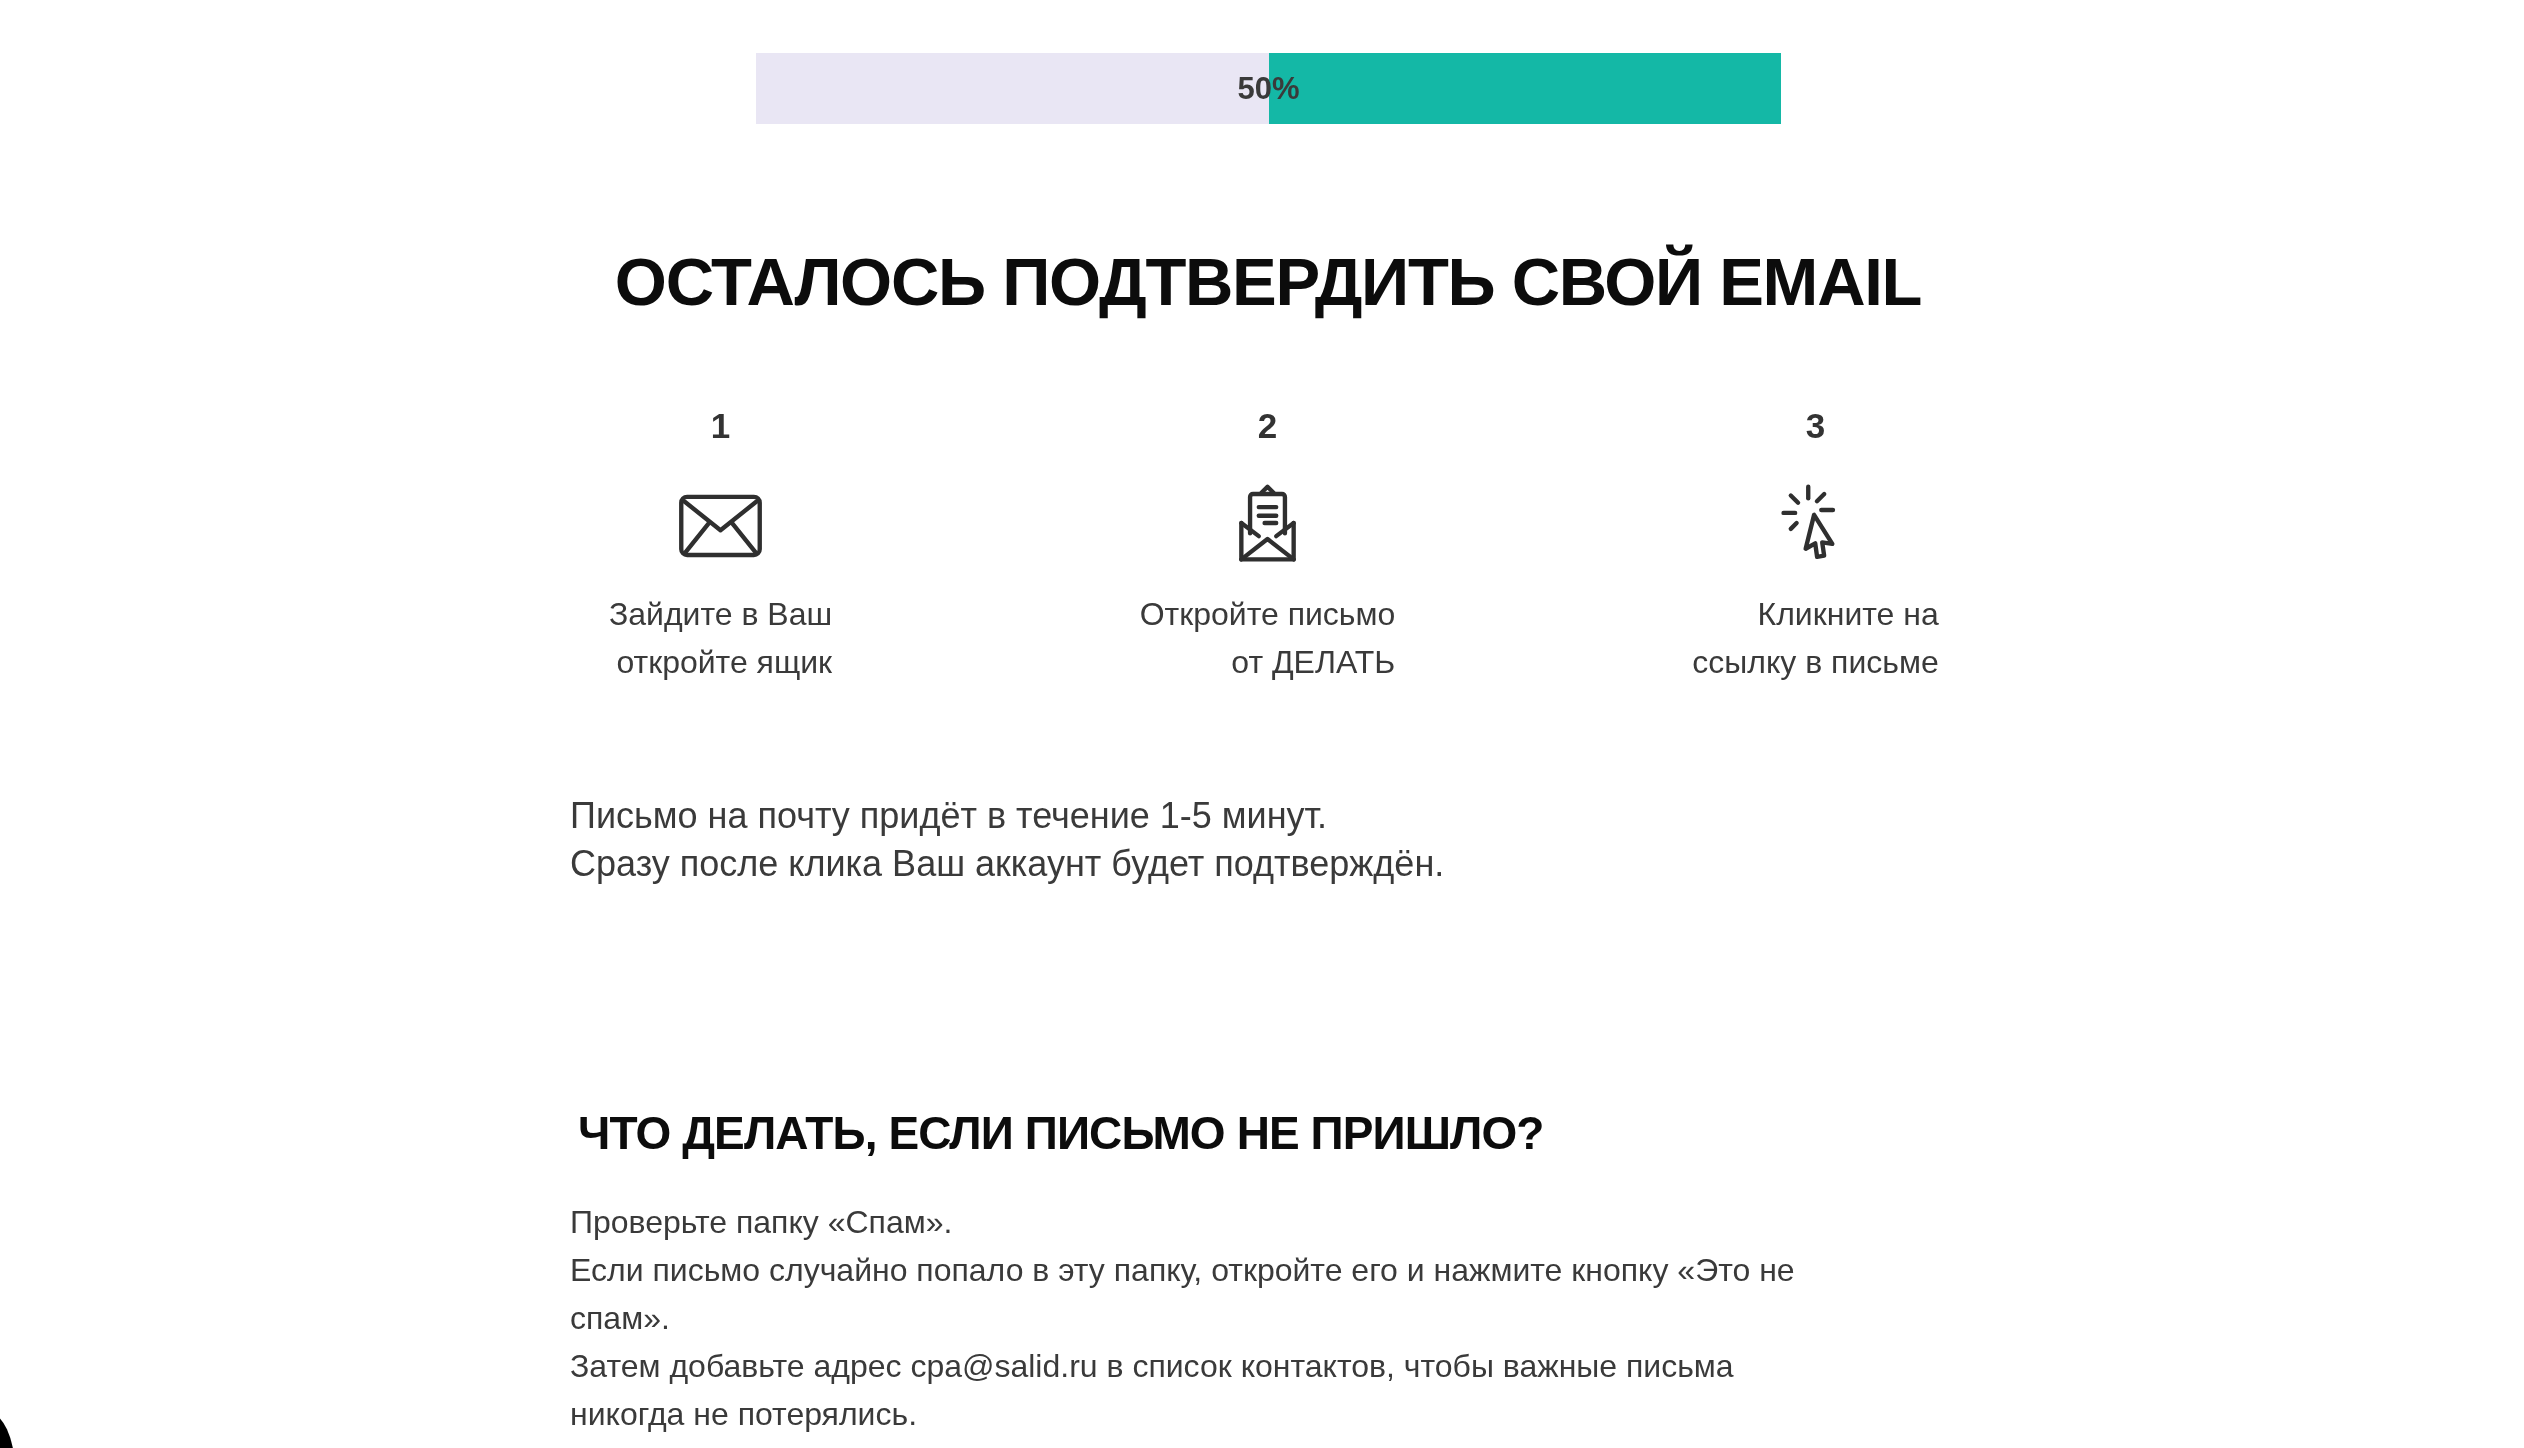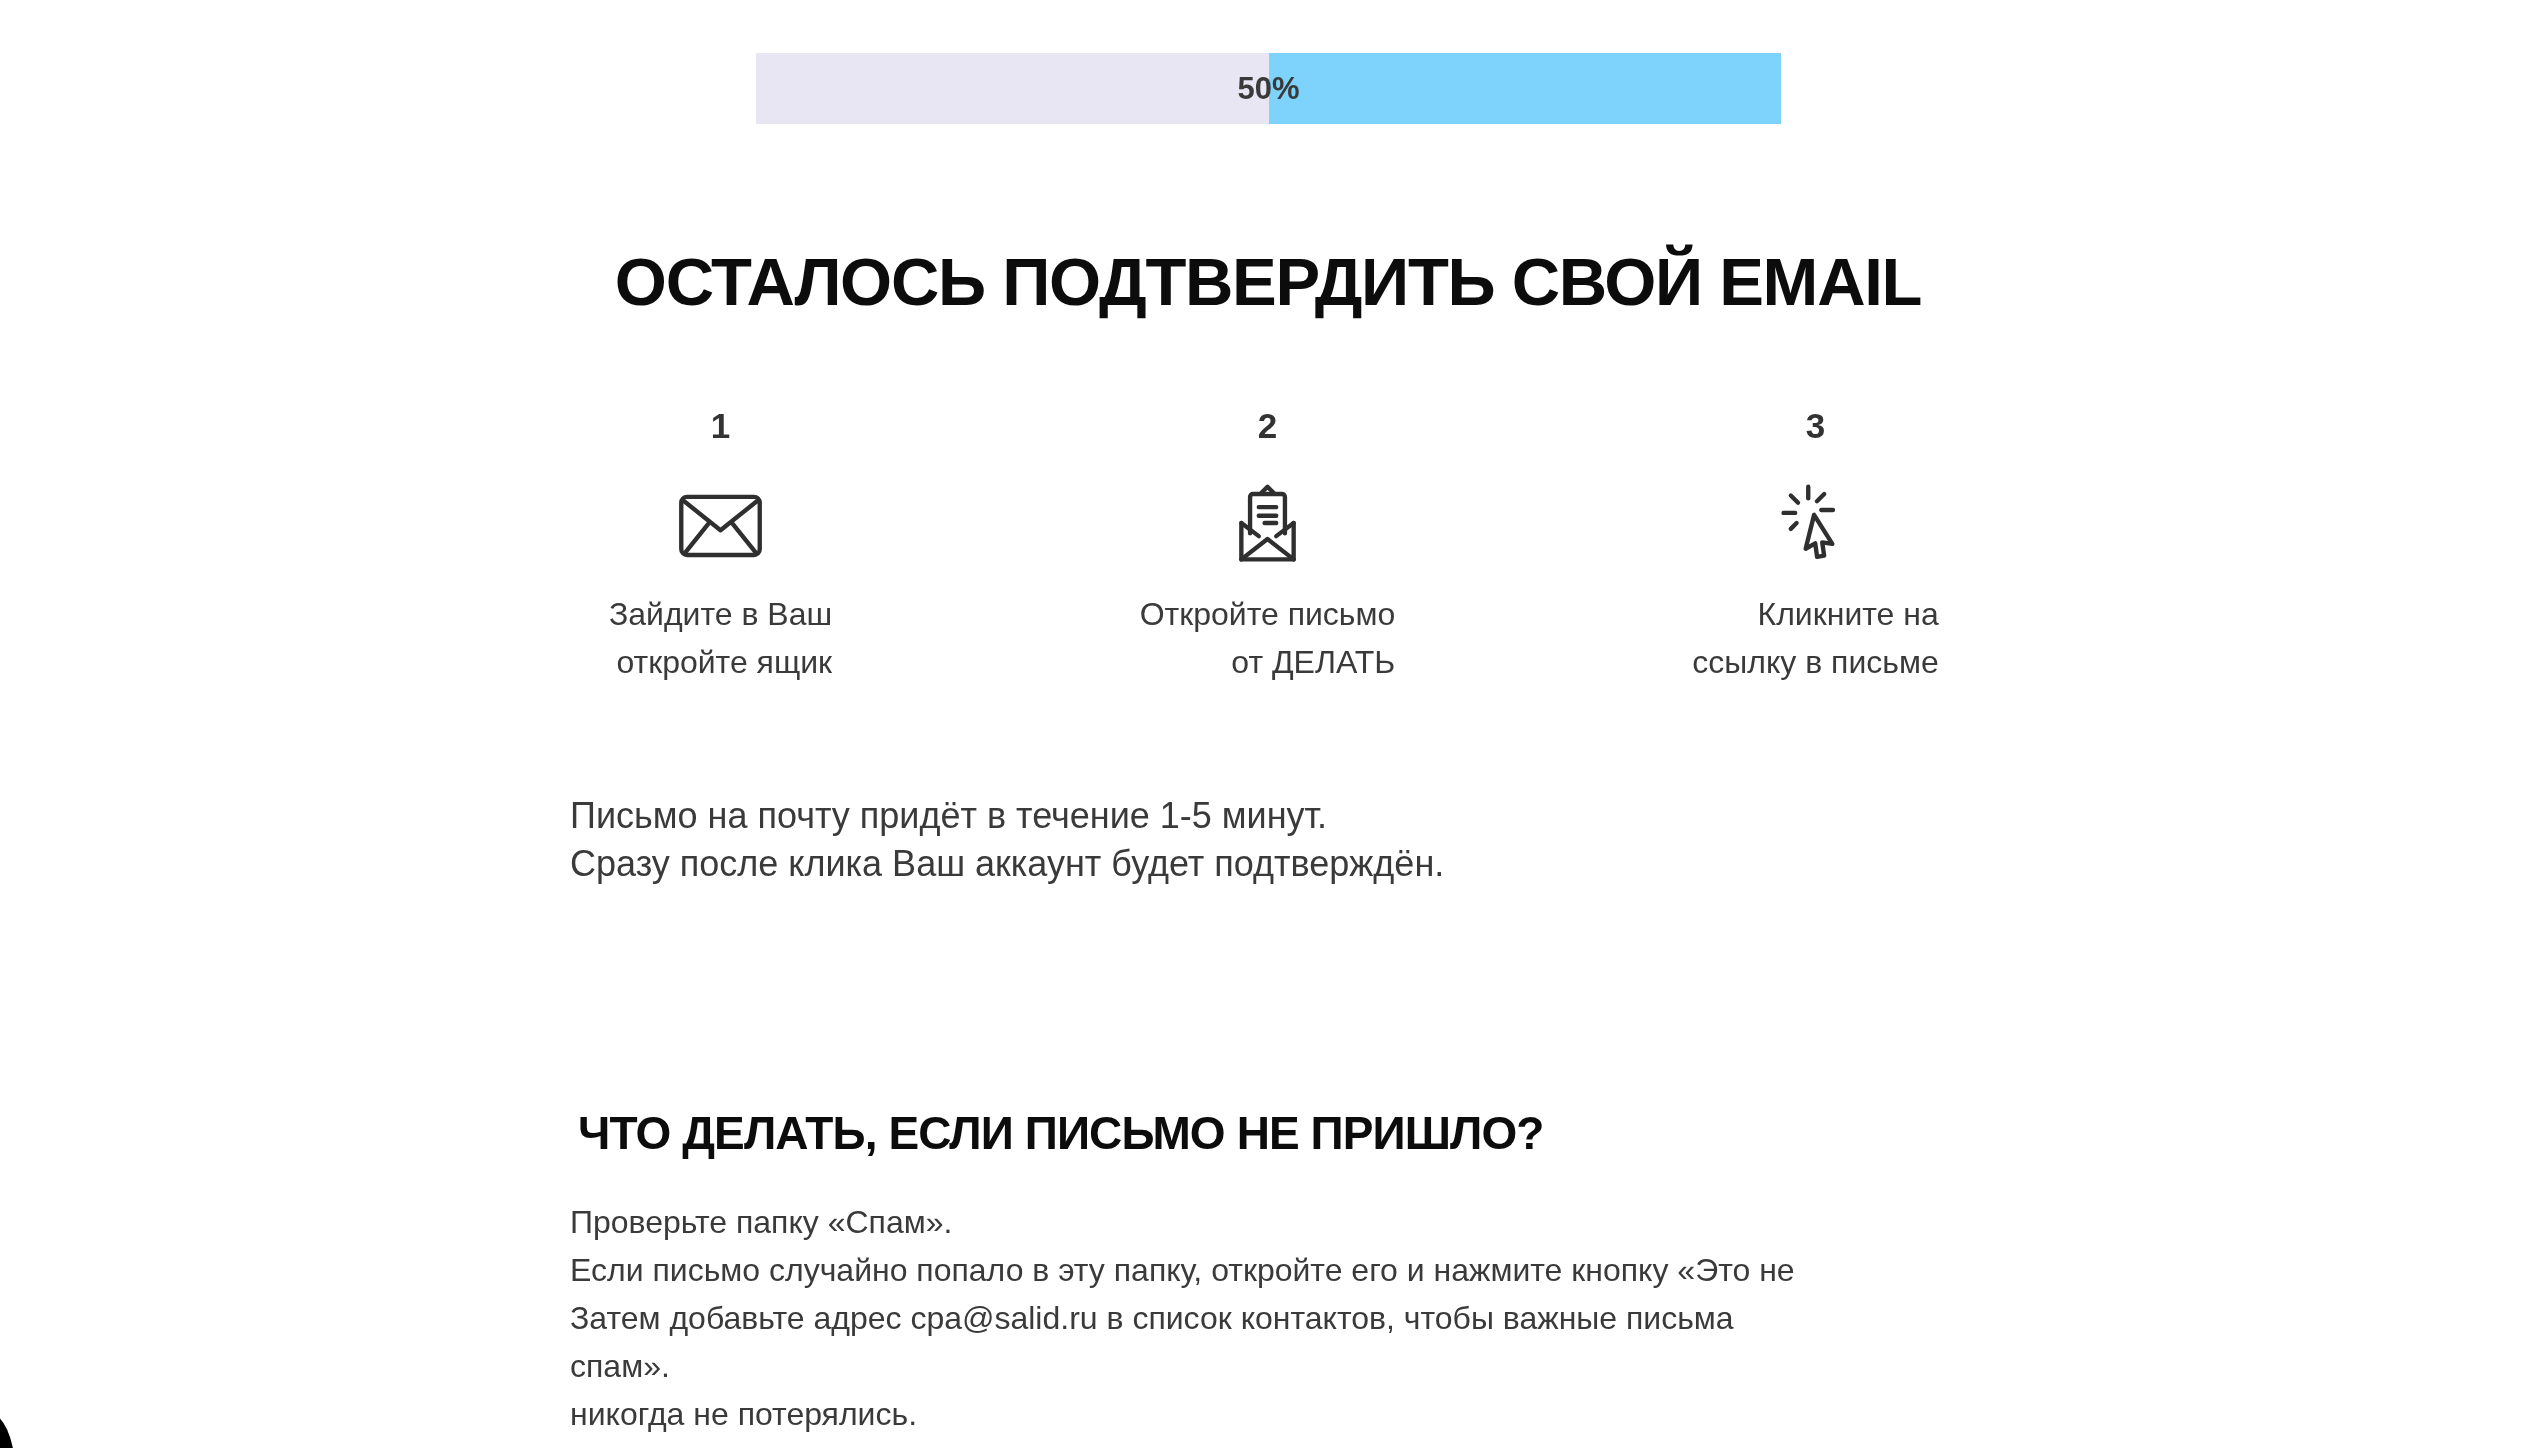--- a/index.html
+++ b/index.html
@@ -13,21 +13,21 @@
     color: #3b3b3b;
     position: relative;
   }
   .page { position: absolute; inset: 0; }
 
   
   .progress-track {
     position: absolute;
     left: 756px; top: 53px;
     width: 1025px; height: 71px;
-    background: #7dd3fc;
+    background: #14b8a6;
   }
   .progress-fill {
     position: absolute;
     left: 0; top: 0; bottom: 0;
     width: 50%;
     background: #e9e6f4;
   }
   .progress-label {
     position: absolute;
     inset: 0;
@@ -205,21 +205,21 @@
   <div class="info-paragraph">
     <div>Письмо на почту придёт в течение 1-5 минут.</div>
     <div>Сразу после клика Ваш аккаунт будет подтверждён.</div>
   </div>
 
   <h2 class="faq-heading">ЧТО ДЕЛАТЬ, ЕСЛИ ПИСЬМО НЕ ПРИШЛО?</h2>
 
   <div class="faq-paragraph">
     <div>Проверьте папку «Спам».</div>
     <div>Если письмо случайно попало в эту папку, откройте его и нажмите кнопку «Это не</div>
+    <div>спам».</div>
     <div>Затем добавьте адрес cpa@salid.ru в список контактов, чтобы важные письма</div>
-    <div>спам».</div>
     <div>никогда не потерялись.</div>
   </div>
 
   <div class="corner-artifact"></div>
 
 </div>
 
 
 </body></html>

